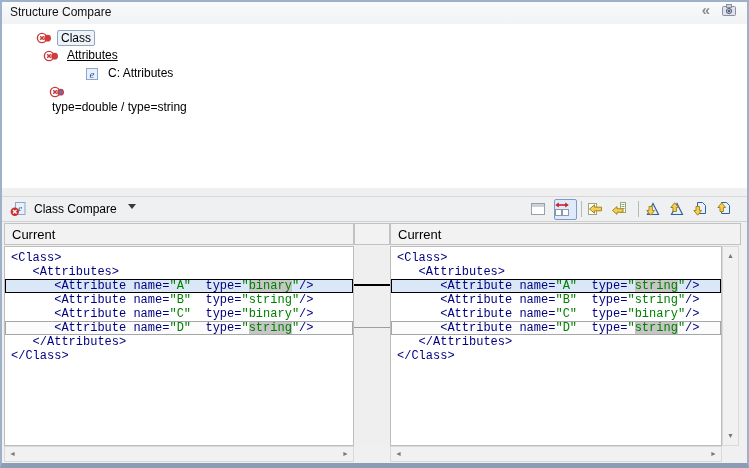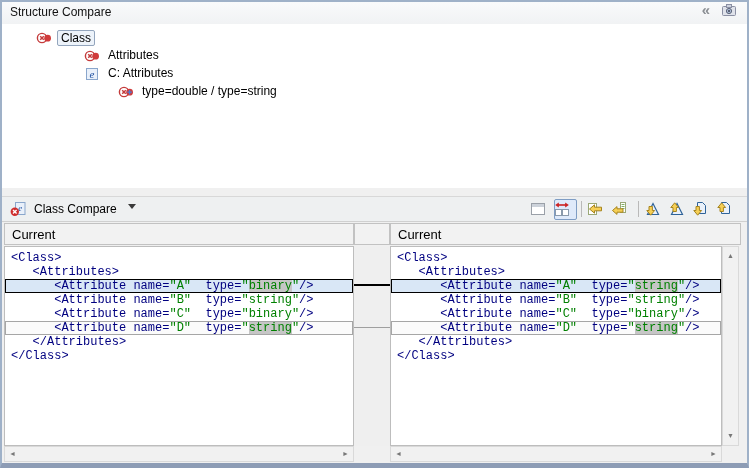--- a/index.html
+++ b/index.html
@@ -107,40 +107,40 @@
       <div class="tree-row" style="padding-left: 34px;">
         <span class="icon">
           <svg width="16" height="16" viewBox="0 0 16 16">
             <circle cx="6" cy="8" r="4.6" fill="#fff" stroke="#c43b3b" stroke-width="1.4"></circle>
             <path d="M4.2 6.2 L7.8 9.8 M7.8 6.2 L4.2 9.8" stroke="#c43b3b" stroke-width="1.5" fill="none"></path>
             <circle cx="11.6" cy="8.2" r="3.4" fill="#d03b3b"></circle>
           </svg>
         </span>
         <span class="tree-label selected">Class</span>
       </div>
-      <div class="tree-row" style="padding-left: 82px;">
+      <div class="tree-row" style="padding-left: 41px; text-decoration: underline;">
         <span class="icon">
           <svg width="16" height="16" viewBox="0 0 16 16">
             <circle cx="6" cy="8" r="4.6" fill="#fff" stroke="#c43b3b" stroke-width="1.4"></circle>
             <path d="M4.2 6.2 L7.8 9.8 M7.8 6.2 L4.2 9.8" stroke="#c43b3b" stroke-width="1.5" fill="none"></path>
             <circle cx="11.6" cy="8.2" r="3.4" fill="#d03b3b"></circle>
           </svg>
         </span>
         <span class="tree-label">Attributes</span>
       </div>
       <div class="tree-row" style="padding-left: 82px;">
         <span class="icon">
           <svg width="16" height="16" viewBox="0 0 16 16">
             <rect x="2.5" y="2.5" width="11" height="11" fill="#e9f0fa" stroke="#89a6cc"></rect>
             <text x="8" y="11.6" font-size="11" font-family="Liberation Serif,serif" font-style="italic" fill="#1d4fa0" text-anchor="middle">e</text>
           </svg>
         </span>
         <span class="tree-label">C: Attributes</span>
       </div>
-      <div class="tree-row" style="padding-left: 116px;">
+      <div class="tree-row" style="padding-left: 47px; flex-direction: column;">
         <span class="icon">
           <svg width="16" height="16" viewBox="0 0 16 16">
             <circle cx="6" cy="8" r="4.6" fill="#fff" stroke="#c43b3b" stroke-width="1.4"></circle>
             <path d="M4.2 6.2 L7.8 9.8 M7.8 6.2 L4.2 9.8" stroke="#c43b3b" stroke-width="1.5" fill="none"></path>
             <circle cx="11.6" cy="8.2" r="3.4" fill="#d03b3b"></circle>
             <path d="M11.6 5.9 v4.6 M9.3 8.2 h4.6" stroke="#4a7ad4" stroke-width="1.3" fill="none"></path>
           </svg>
         </span>
         <span class="tree-label">type=double / type=string</span>
       </div>

